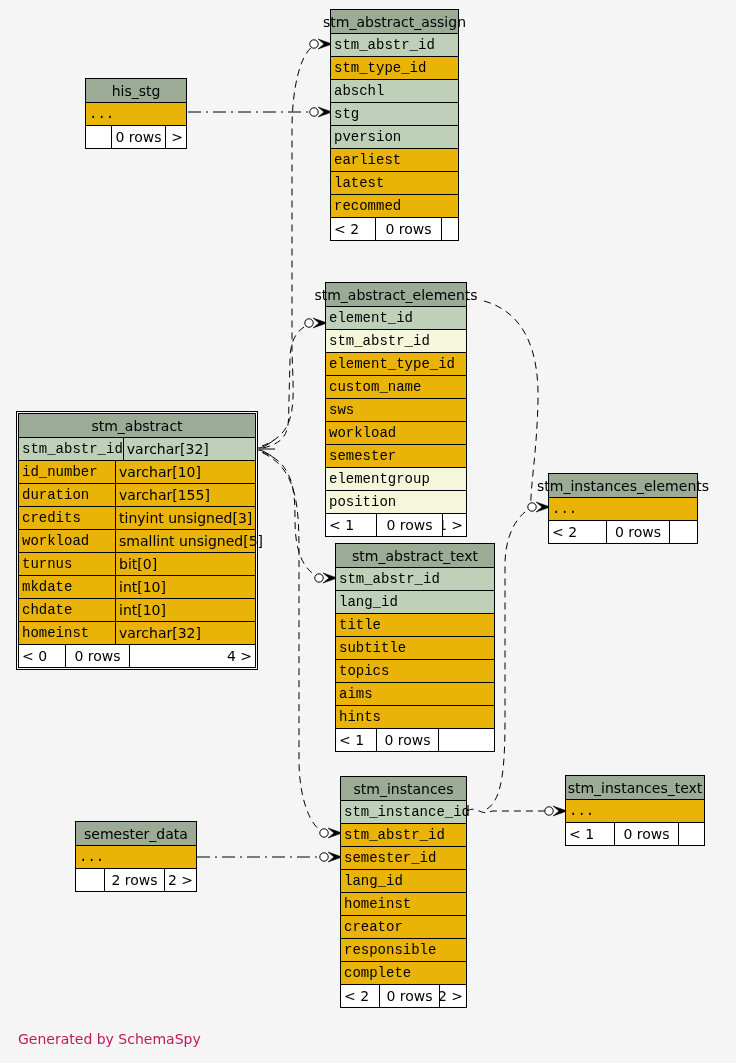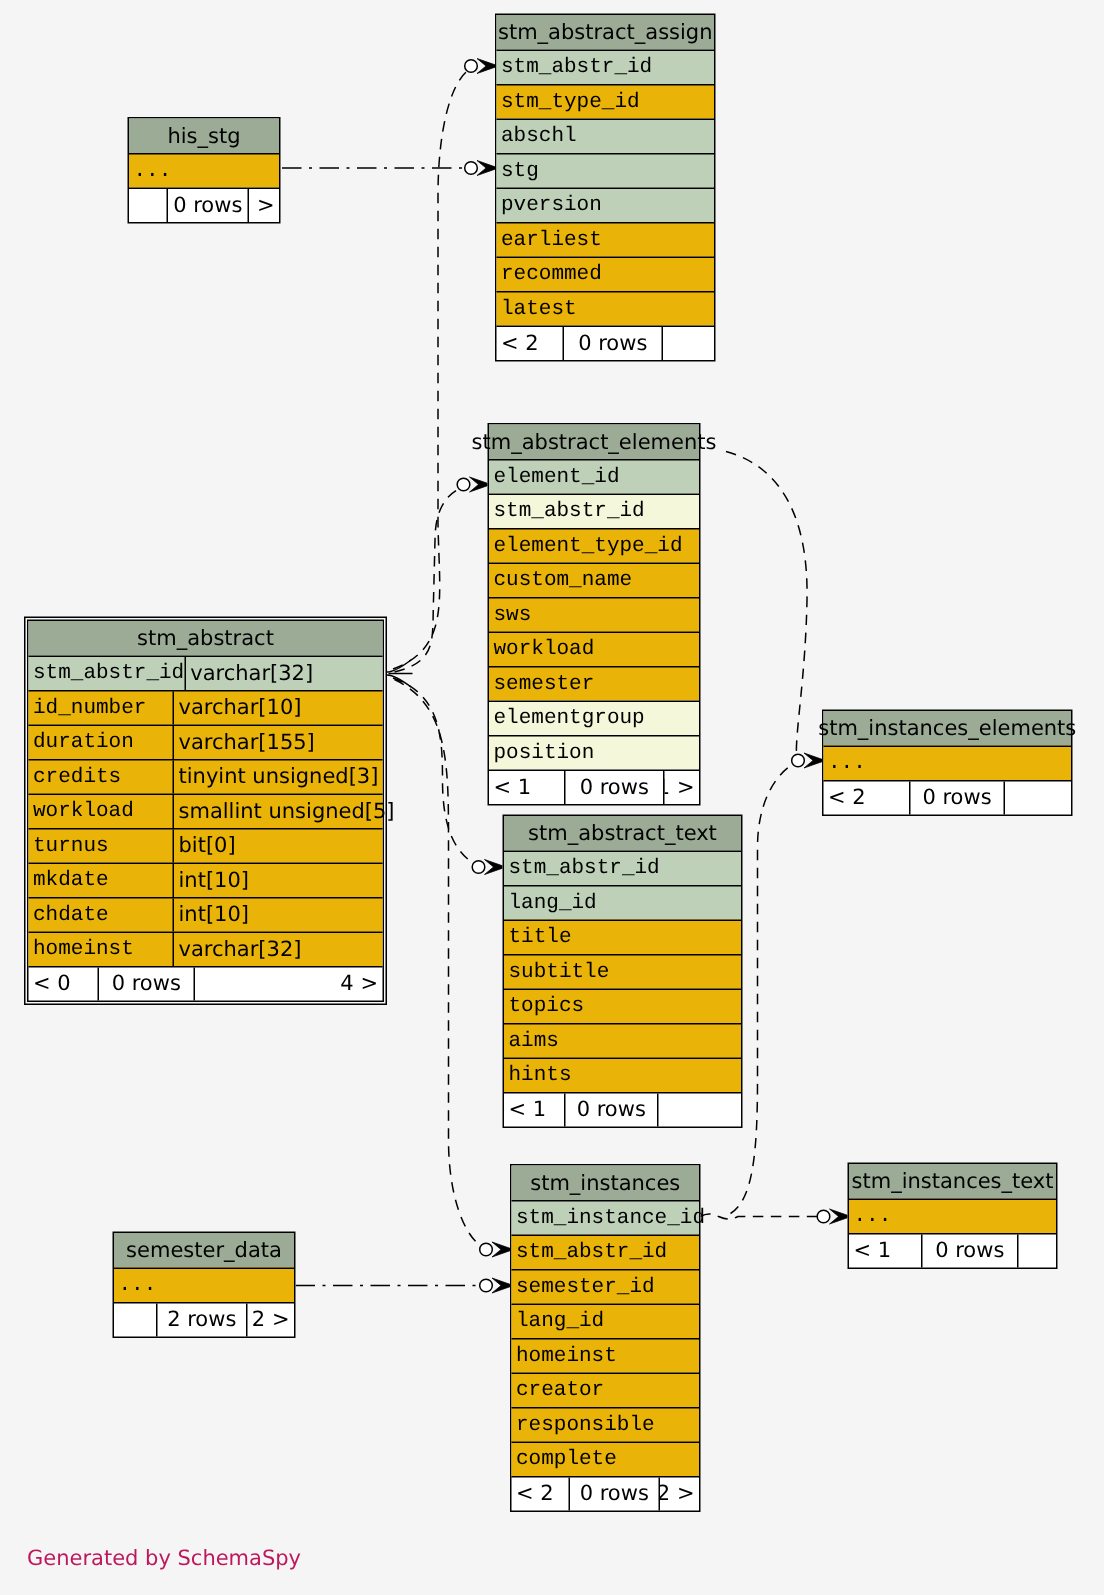--- a/index.html
+++ b/index.html
@@ -102,21 +102,21 @@
     <use href="#crowfoot" transform="translate(335,578)"></use>
     <use href="#crowfoot" transform="translate(340,833)"></use>
     <use href="#crowfoot" transform="translate(340,857)"></use>
     <use href="#crowfoot" transform="translate(548,507)"></use>
     <use href="#crowfoot" transform="translate(565,811)"></use>
 
     <path class="wire" d="M274 440 C266 446 262 448 258 448 M275 449 L259 449 M274 458 C266 452 262 450 258 450"></path>
   </svg>
 
   <div id="tables-layer">
-      <div class="tbl" style="left: 330px; top: 9px; width: 147px;">
+      <div class="tbl" style="left: 330px; top: 9px; width: 129px;">
         <div class="hdr">
           <span>stm_abstract_assign</span>
         </div>
         <div class="row pk">
           <span class="cname">stm_abstr_id</span>
         </div>
         <div class="row">
           <span class="cname">stm_type_id</span>
         </div>
         <div class="row pk">
@@ -125,24 +125,24 @@
         <div class="row pk">
           <span class="cname">stg</span>
         </div>
         <div class="row pk">
           <span class="cname">pversion</span>
         </div>
         <div class="row">
           <span class="cname">earliest</span>
         </div>
         <div class="row">
+          <span class="cname">latest</span>
+        </div>
+        <div class="row">
           <span class="cname">recommed</span>
-        </div>
-        <div class="row">
-          <span class="cname">latest</span>
         </div>
         <div class="frow">
           <div class="fcell first" style="flex: 0 0 44px;">&lt; 2</div>
           <div class="fcell mid" style="flex: 0 0 66px;">0 rows</div>
           <div class="fcell last"></div>
         </div>
       </div>
       <div class="tbl" style="left: 85px; top: 78px; width: 102px;">
         <div class="hdr">
           <span>his_stg</span>
@@ -232,21 +232,21 @@
         <div class="row">
           <span class="cname">homeinst</span>
           <span class="ctype">varchar[32]</span>
         </div>
         <div class="frow">
           <div class="fcell first" style="flex: 0 0 46px;">&lt; 0</div>
           <div class="fcell mid" style="flex: 0 0 64px;">0 rows</div>
           <div class="fcell last">4 &gt;</div>
         </div>
       </div>
-      <div class="tbl" style="left: 548px; top: 473px; width: 167px;">
+      <div class="tbl" style="left: 548px; top: 473px; width: 150px;">
         <div class="hdr">
           <span>stm_instances_elements</span>
         </div>
         <div class="row">
           <span class="cname">...</span>
         </div>
         <div class="frow">
           <div class="fcell first" style="flex: 0 0 57px;">&lt; 2</div>
           <div class="fcell mid" style="flex: 0 0 63px;">0 rows</div>
           <div class="fcell last"></div>

